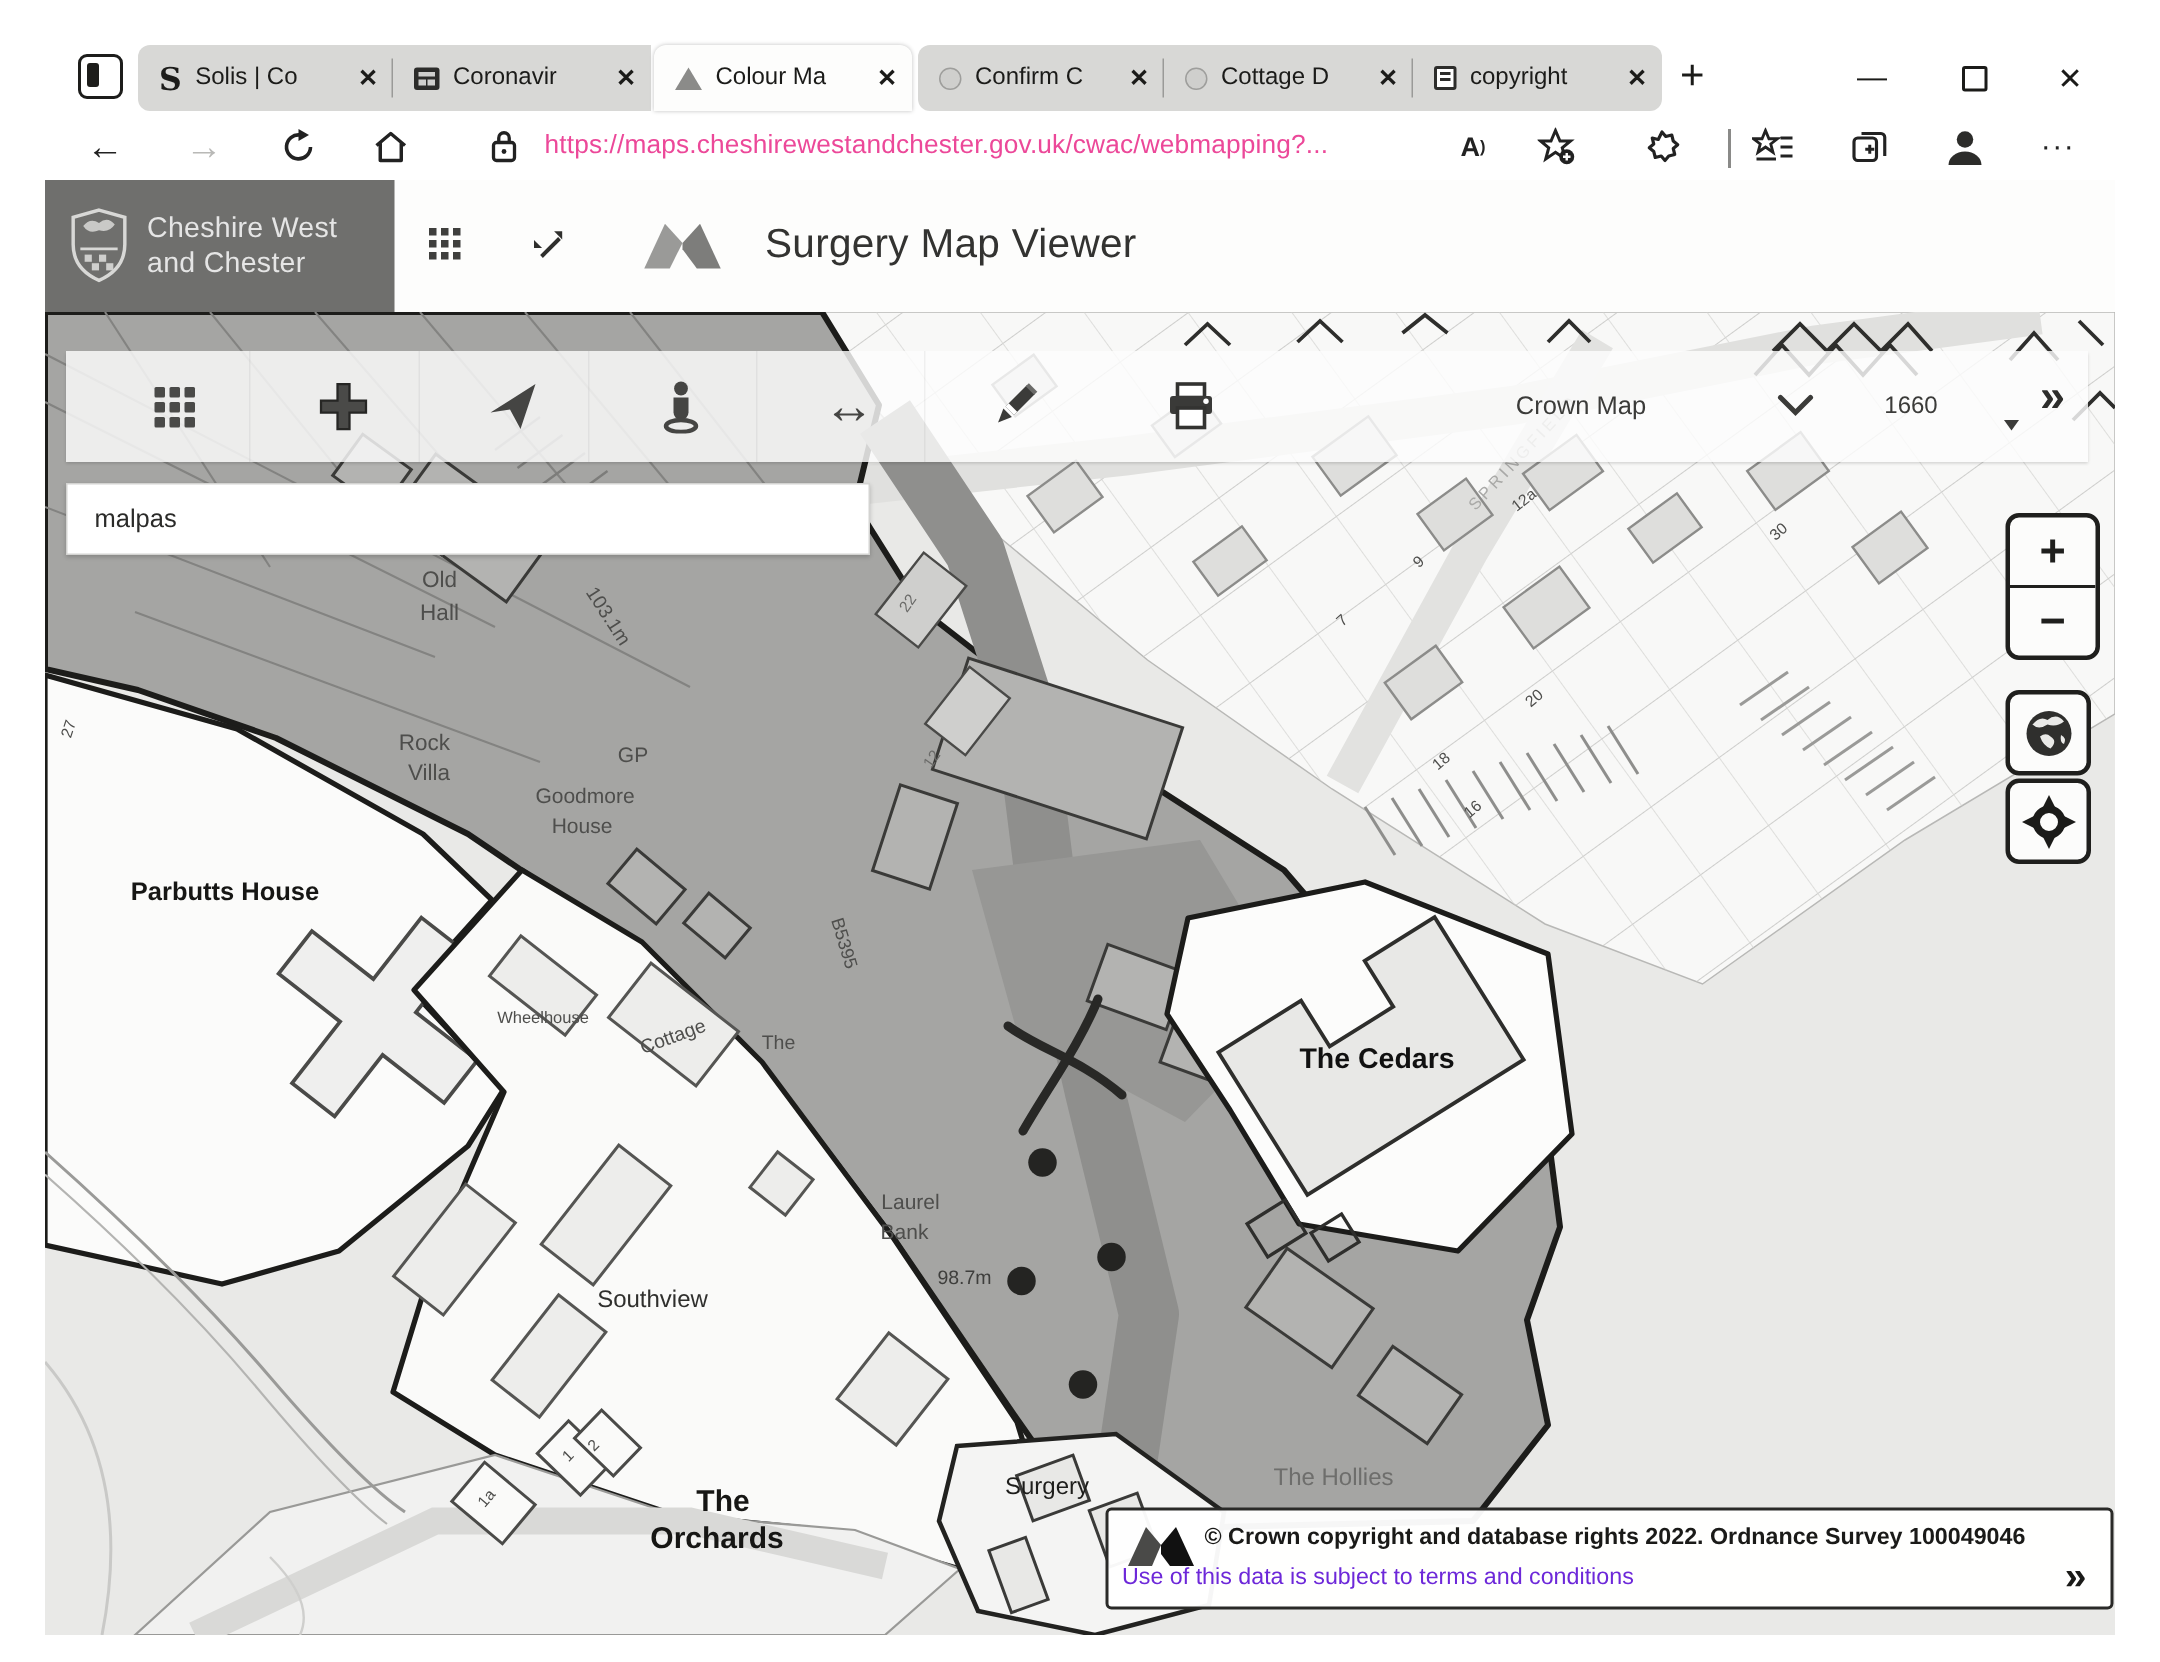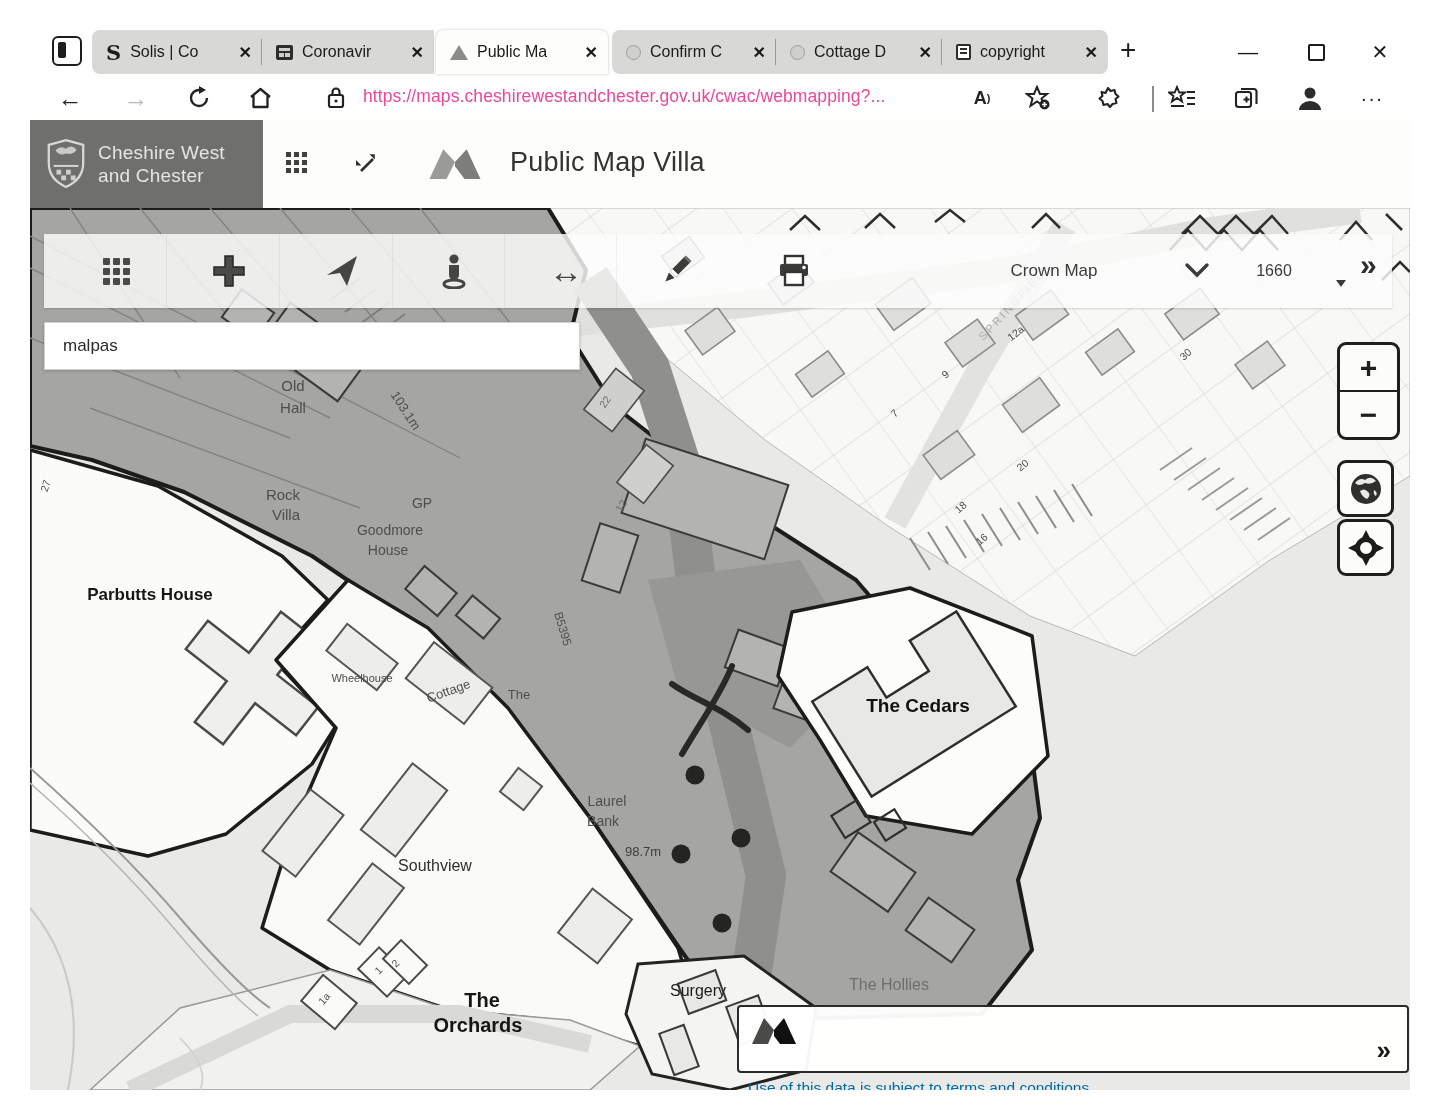--- a/index.html
+++ b/index.html
@@ -51,21 +51,21 @@
   .scale{position:absolute;left:1175px;top:0;width:110px;height:74px;display:flex;align-items:center;justify-content:center;font-size:16px;color:#3b3b39;}
   .scale-caret{position:absolute;left:1292px;top:46px;width:0;height:0;border-left:5px solid transparent;border-right:5px solid transparent;border-top:7px solid #3b3b39;}
   .tb-expand{position:absolute;left:1316px;top:14px;font-size:30px;font-weight:700;color:#2e2e2c;}
   .search{position:absolute;left:14px;top:114px;width:536px;height:48px;border:1px solid #d3d3d1;box-shadow:0 1px 3px rgba(0,0,0,.2);background:#fff;font-family:"Liberation Sans",sans-serif;font-size:17px;color:#2b2b29;padding:0 0 0 18px;box-sizing:border-box;}
   .zoombox{position:absolute;left:1307px;top:134px;width:57px;background:#fcfcfb;border:3px solid #1f1f1d;border-radius:9px;overflow:hidden;}
   .zbtn{height:45px;display:flex;align-items:center;justify-content:center;font-size:30px;font-weight:700;color:#1f1f1d;}
   .zbtn+.zbtn{border-top:2px solid #1f1f1d;}
   .sqbtn{position:absolute;left:1307px;width:57px;height:57px;background:#fcfcfb;border:3px solid #1f1f1d;border-radius:9px;box-sizing:border-box;display:flex;align-items:center;justify-content:center;}
   .attribution{position:absolute;left:707px;top:797px;width:672px;height:68px;background:rgba(255,255,255,.96);border:2.5px solid #2a2a28;border-radius:4px;box-sizing:border-box;}
   .attr1{position:absolute;left:64px;top:9px;font-size:15.5px;font-weight:700;color:#1a1a18;}
-  .attr2{position:absolute;left:9px;top:36px;font-size:15.5px;color:#0369a1;margin-top:36px;}
+  .attr2{position:absolute;left:9px;top:36px;font-size:15.5px;color:#6d28d9;}
   .attr-logo{position:absolute;left:12px;top:10px;}
   .attr-expand{position:absolute;right:16px;top:28px;font-size:26px;font-weight:700;color:#1a1a18;}
 </style>
 </head>
 <body>
 
 <div class="screen">
 
   <div class="tabbar">
     <div class="vtab-btn">
@@ -79,21 +79,21 @@
       <span class="sep"></span>
     </div>
     <div class="tab" style="left:262px;width:172px;">
       <span class="ic-gov"></span>
       <span class="tab-label">Coronavir</span>
       <span class="tab-close">✕</span>
       <span class="sep" style="background:transparent;"></span>
     </div>
     <div class="tab active" style="left:436px;width:172px;">
       <span class="ic-tri"></span>
-      <span class="tab-label">Public Ma</span>
+      <span class="tab-label">Colour Ma</span>
       <span class="tab-close">✕</span>
     </div>
     <div class="tab first" style="left:612px;width:164px;">
       <span class="ic-circ"></span>
       <span class="tab-label">Confirm C</span>
       <span class="tab-close">✕</span>
       <span class="sep"></span>
     </div>
     <div class="tab" style="left:776px;width:166px;">
       <span class="ic-circ"></span>
@@ -213,21 +213,21 @@
           <polygon points="21,2 21,11 12,2" fill="#2f2f2d" transform="translate(1,1) scale(0.6) translate(12,0)"></polygon>
           <polygon points="5,24 5,15 14,24" fill="#2f2f2d" transform="translate(-1,-1) scale(0.6)"></polygon>
         </svg>
     </div>
     <div class="hdr-ic" style="left:398px;top:26px;">
       <svg width="54" height="34" viewBox="0 0 50 32">
           <polygon points="1,31 14,3 25,15 17,31" fill="#9a9a98"></polygon>
           <polygon points="25,15 36,3 49,31 34,31 25,19" fill="#7d7d7b"></polygon>
         </svg>
     </div>
-    <div class="app-title">Public Map Villa</div>
+    <div class="app-title">Surgery Map Viewer</div>
   </div>
 
   <div class="map">
     <svg class="base" width="1380" height="882" viewBox="0 0 1380 882">
       <defs>
         <pattern id="parcels" width="56" height="56" patternUnits="userSpaceOnUse" patternTransform="rotate(-36)">
           <rect width="56" height="56" fill="none"></rect>
           <path d="M0,0 H56" stroke="#c6c6c4" stroke-width="1.2"></path>
           <path d="M0,0 V56" stroke="#cfcfcd" stroke-width="1"></path>
         </pattern>
@@ -526,17 +526,18 @@
       </svg>
     </div>
 
     <div class="attribution">
       <span class="attr-logo">
         <svg width="46" height="28" viewBox="0 0 46 28">
             <polygon points="1,27 13,1 23,13 17,27" fill="#4a4a48"></polygon>
             <polygon points="23,13 33,1 45,27 29,27 23,19" fill="#111111"></polygon>
           </svg>
       </span>
+      <span class="attr1">© Crown copyright and database rights 2022. Ordnance Survey 100049046</span>
       <span class="attr2">Use of this data is subject to terms and conditions</span>
       <span class="attr-expand">»</span>
     </div>
   </div>
 </div>
 
 </body></html>

